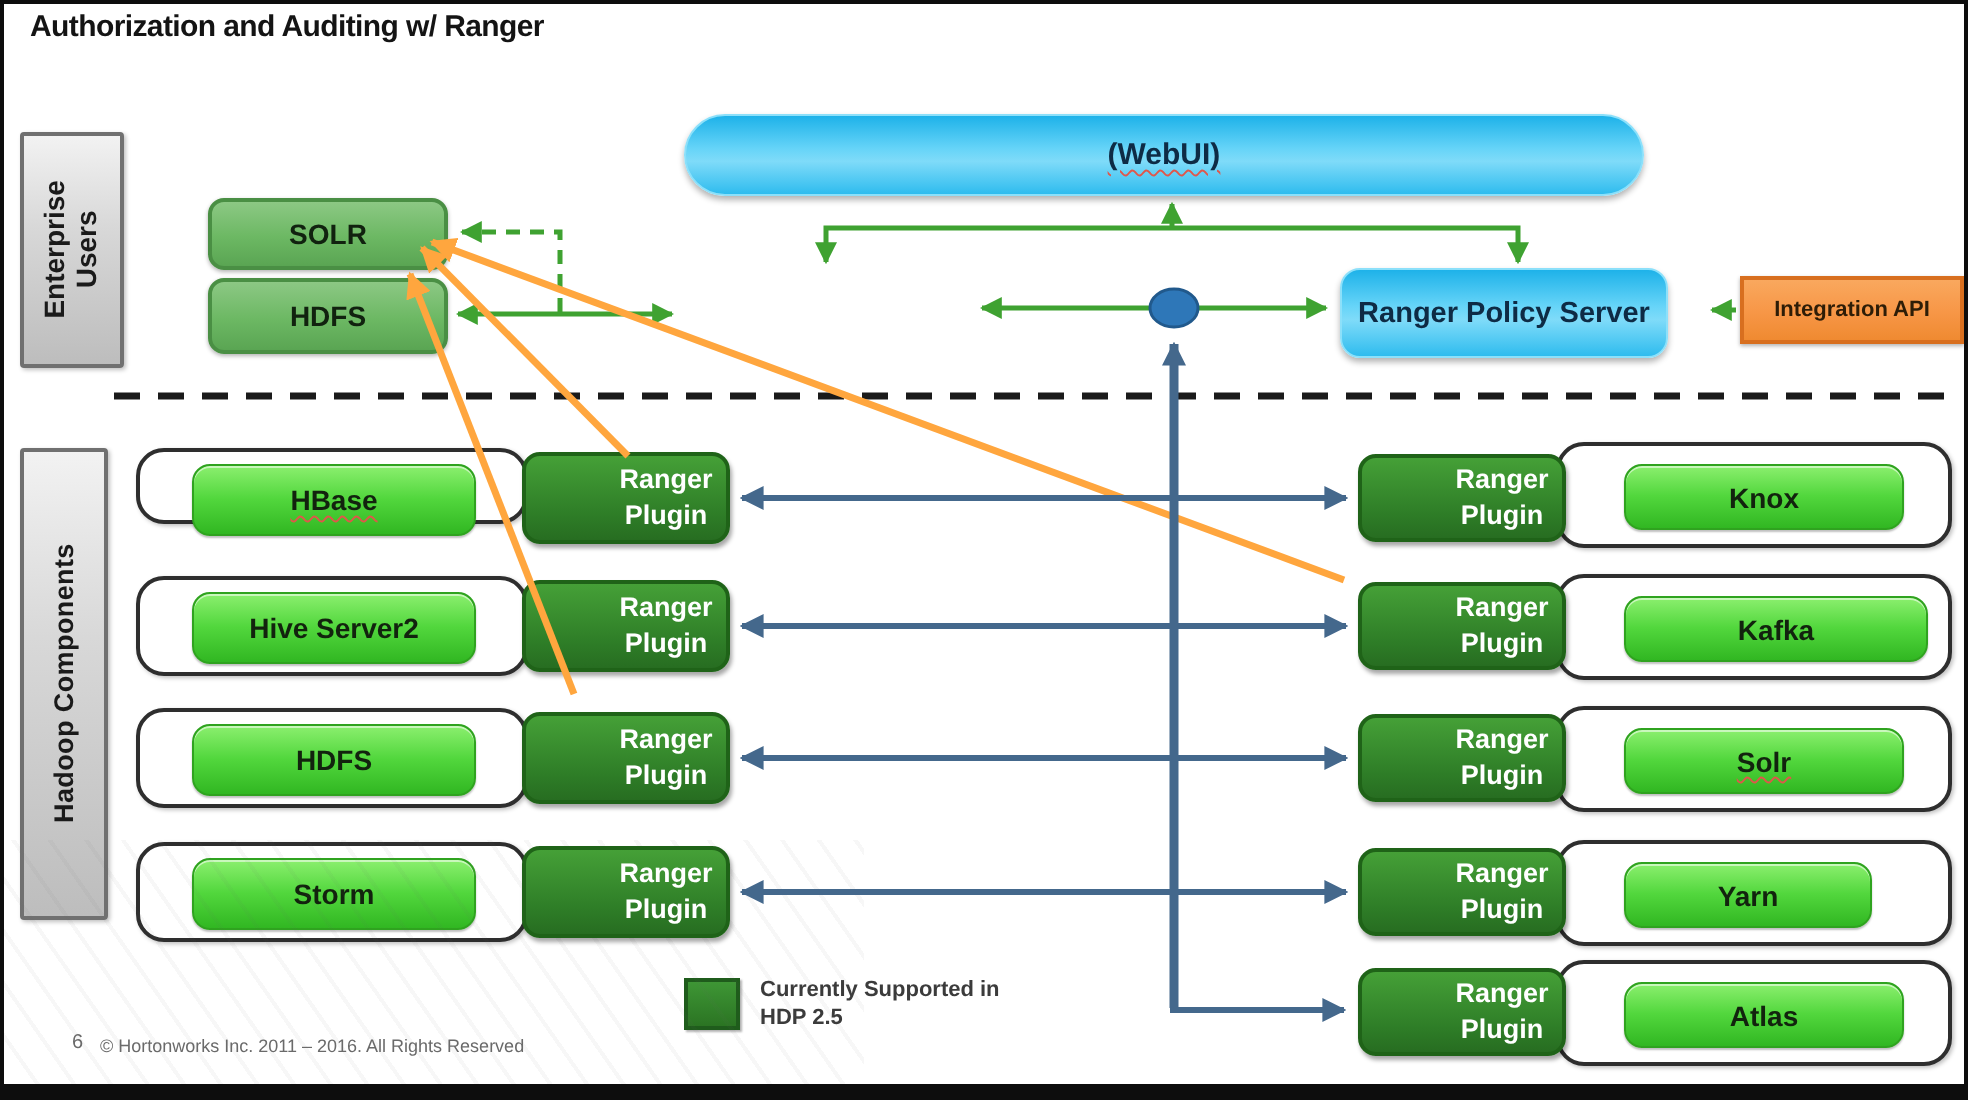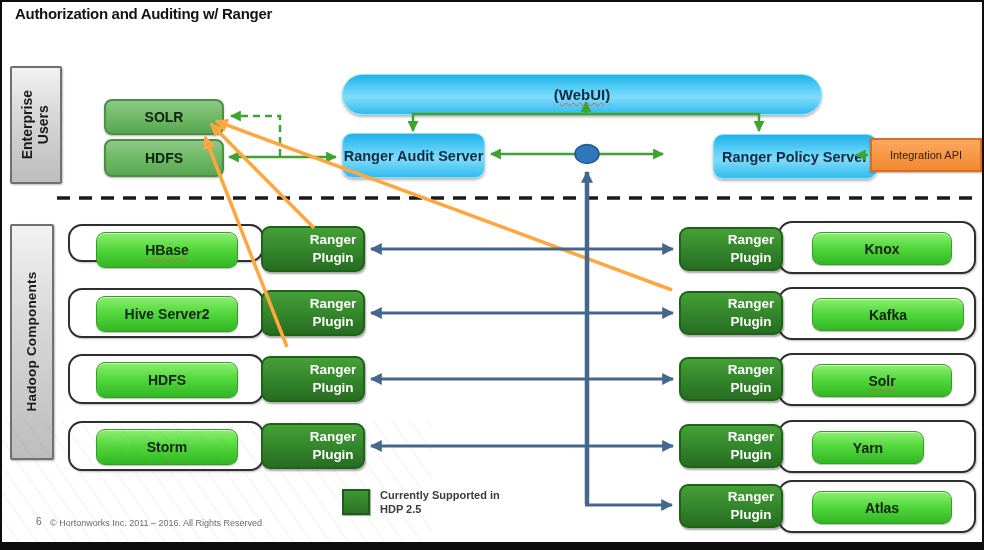--- a/index.html
+++ b/index.html
@@ -31,36 +31,36 @@
   .rot.two-line { white-space:normal; width:112px; font-size:14px; }
   .rot.one-line { font-size:13.5px; letter-spacing:0.2px; }
 
   
   .cyan {
     background:linear-gradient(180deg,#1eb2e9 0%,#66d4f8 42%,#7fdbf9 58%,#2fbcee 100%);
     border:1px solid #8ce0fa; color:#0e2b45; font-weight:700;
     display:flex; align-items:center; justify-content:center;
     box-shadow:0 2px 3px rgba(0,0,0,0.3);
   }
-  .portal { border-radius:21px; font-size:15px;margin-top:17px; }
+  .portal { border-radius:21px; font-size:15px; }
   .server { border-radius:10px; font-size:14.5px; }
 
   
   .store {
     background:linear-gradient(180deg,#8cc884 0%,#6cb863 55%,#5aa553 100%);
     border:2px solid #4a8f44; border-radius:8px; color:#11220f;
     font-weight:700; font-size:14px;
     display:flex; align-items:center; justify-content:center;
     box-shadow:0 1px 2px rgba(0,0,0,0.3);
   }
 
   
   .api {
     background:linear-gradient(180deg,#f9a85e 0%,#f79646 55%,#ef8a31 100%);
-    border:2px solid #d86f1f; color:#2e1d07; font-weight:400; font-size:11px;
+    border:2px solid #d86f1f; color:#2e1d07; font-weight:700; font-size:11px;
     display:flex; align-items:center; justify-content:center;
     box-shadow:0 1px 2px rgba(0,0,0,0.3);
   }
 
   
   .row-box {
     background:#fff; border:2px solid #2e2e2e; border-radius:14px;
     box-shadow:1px 1px 2px rgba(0,0,0,0.25);
   }
   .svc-btn {
@@ -121,24 +121,21 @@
     <span class="sp-err">(WebUI)</span>
   </div>
 
   <div class="abs store" style="left:102px;top:97px;width:120px;height:36px;">
     <span>SOLR</span>
   </div>
   <div class="abs store" style="left:102px;top:137px;width:120px;height:38px;">
     <span>HDFS</span>
   </div>
 
-  <div class="abs cyan server" style="left:340px;top:131px;width:143px;height:45px;">
-    <span>Ranger Audit Server</span>
-  </div>
-  <div class="abs cyan server" style="left:668px;top:132px;width:164px;height:45px;margin-left:43px;">
+  <div class="abs cyan server" style="left:668px;top:132px;width:164px;height:45px;">
     <span>Ranger Policy Server</span>
   </div>
   <div class="abs api" style="left:868px;top:136px;width:112px;height:34px;">
     <span>Integration API</span>
   </div>
 
   <div class="abs row-box" style="left:66px;top:222px;width:196px;height:38px;">
     <div class="abs svc-btn" style="left:26px;top:6px;width:142px;height:36px;">
         <span class="sp-err">HBase</span>
       </div>
@@ -195,21 +192,21 @@
   <div class="abs row-box" style="left:776px;top:351px;width:198px;height:53px;">
     <div class="abs svc-btn" style="left:32px;top:9px;width:140px;height:33px;">
         <span class="sp-err">Solr</span>
       </div>
   </div>
   <div class="abs plugin" style="left:677px;top:355px;width:104px;height:44px;">
       <span>Ranger Plugin</span>
     </div>
 
   <div class="abs row-box" style="left:776px;top:418px;width:198px;height:53px;">
-    <div class="abs svc-btn" style="left:32px;top:9px;width:112px;height:33px;">
+    <div class="abs svc-btn" style="left:32px;top:9px;width:124px;height:33px;">
         <span>Yarn</span>
       </div>
   </div>
   <div class="abs plugin" style="left:677px;top:422px;width:104px;height:44px;">
       <span>Ranger Plugin</span>
     </div>
 
   <div class="abs row-box" style="left:776px;top:478px;width:198px;height:53px;">
     <div class="abs svc-btn" style="left:32px;top:9px;width:140px;height:33px;text-align:center;">
         <span>Atlas</span>

